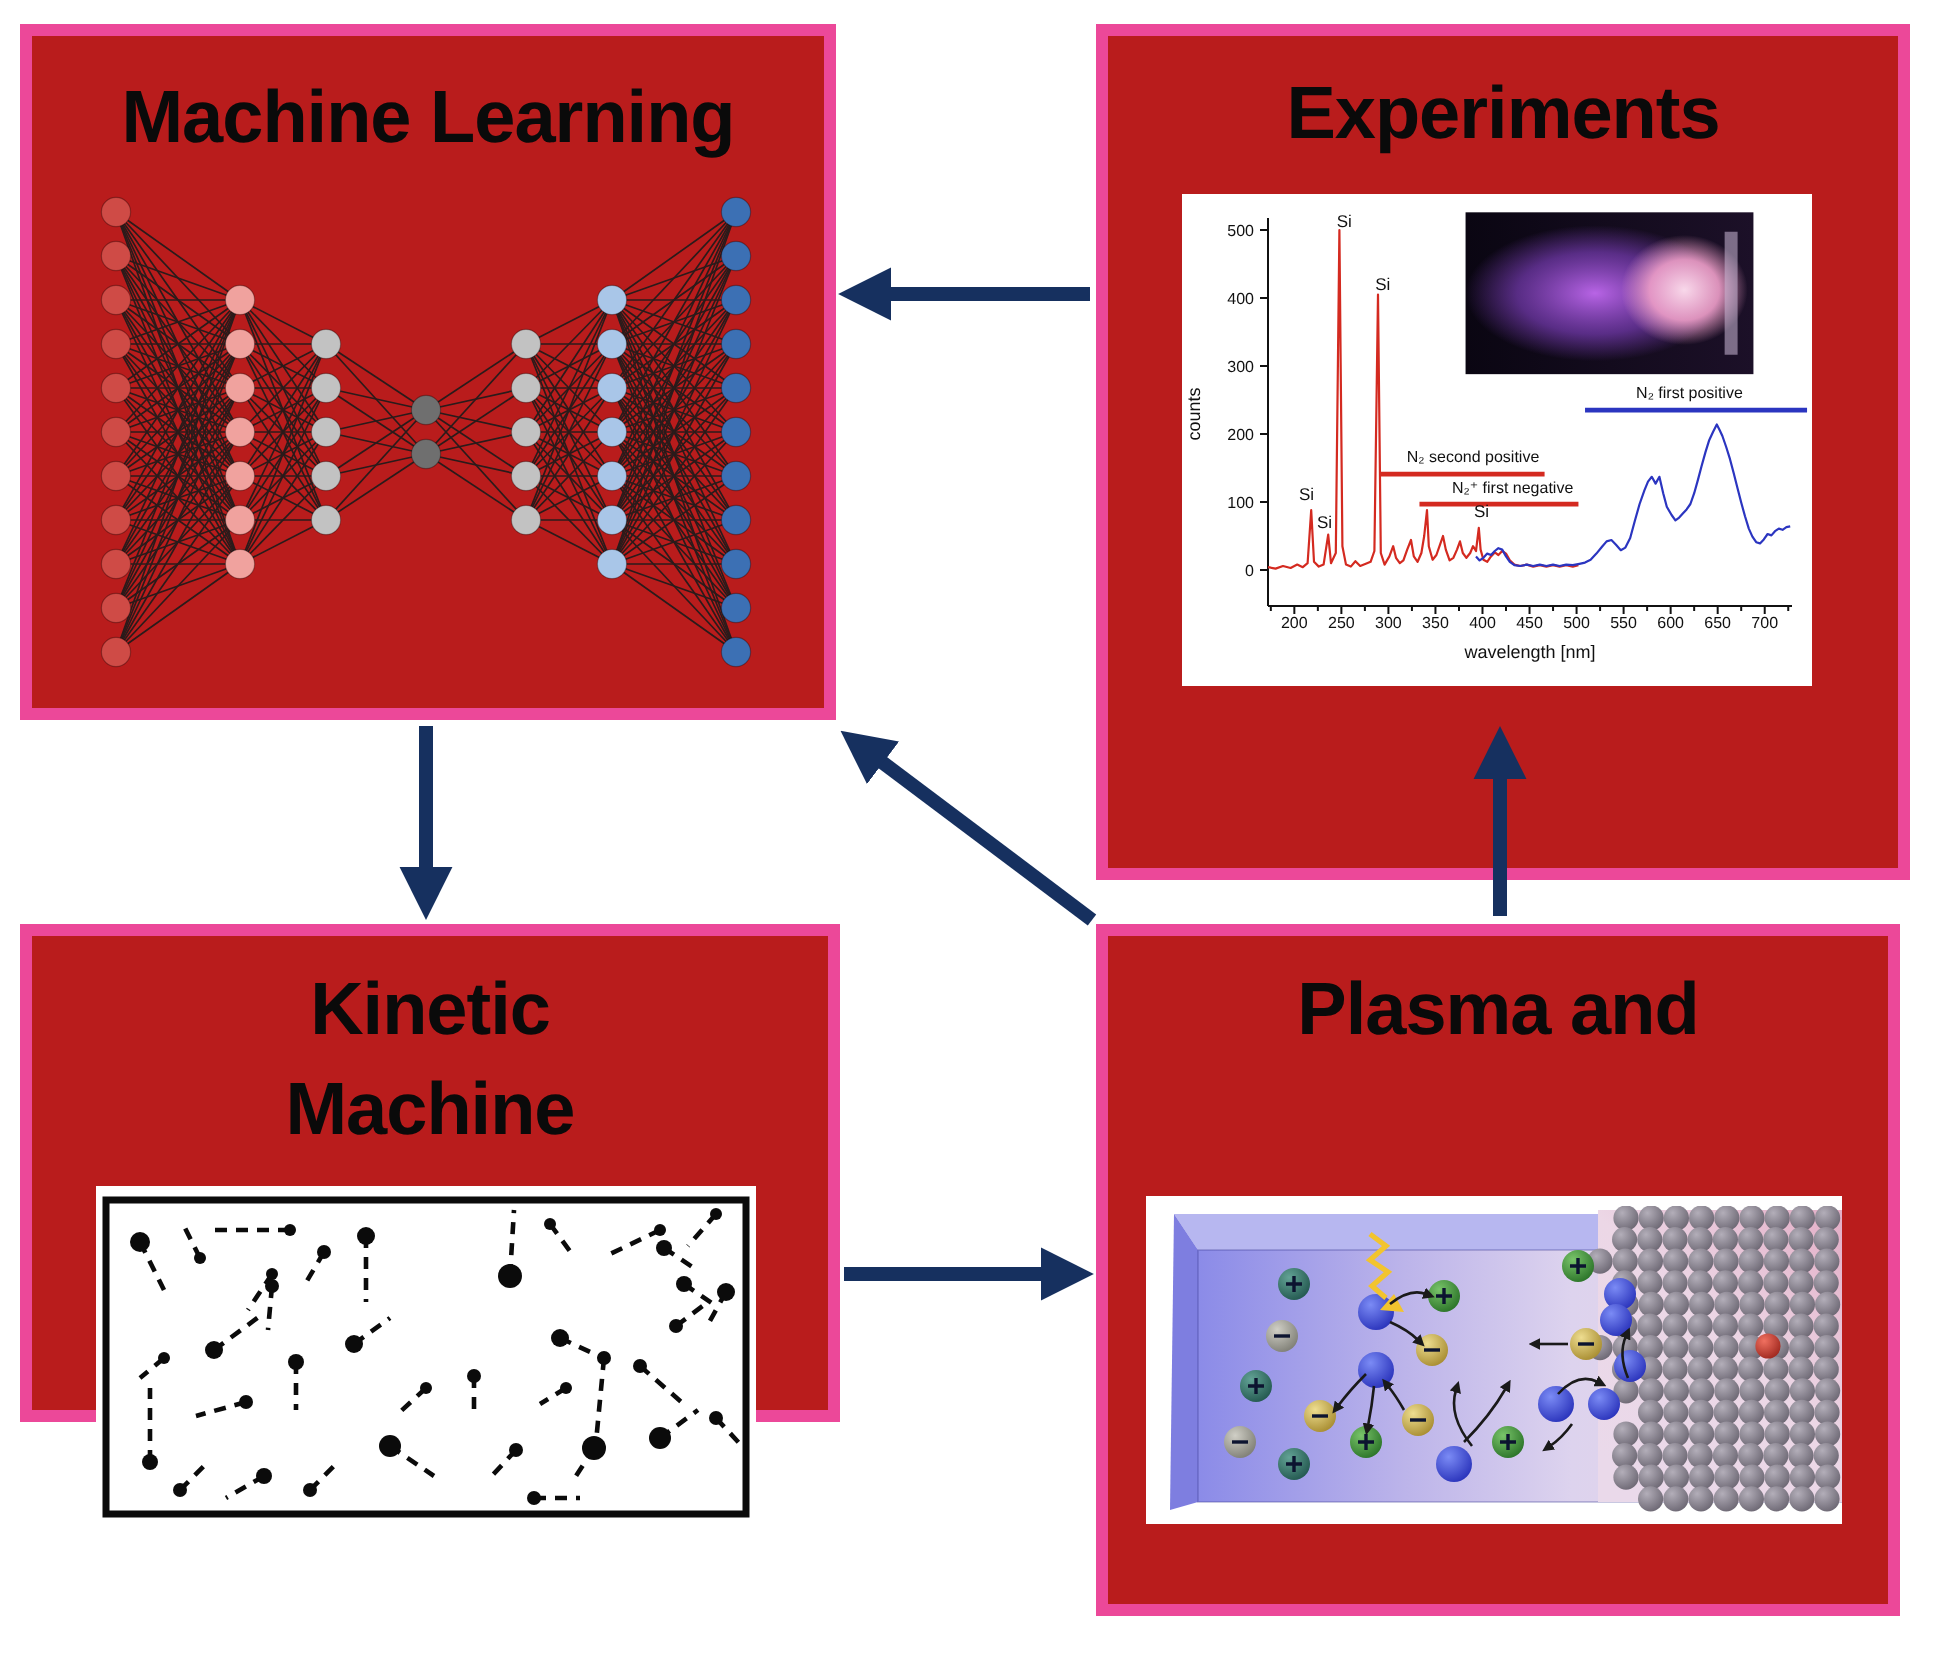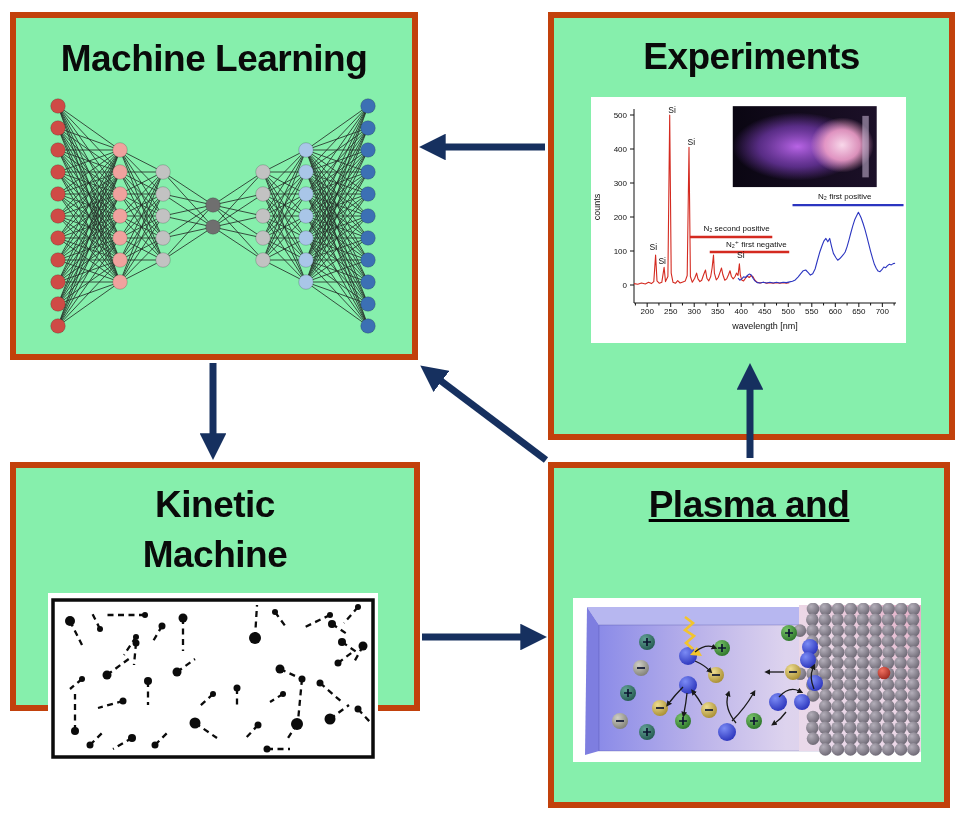--- a/index.html
+++ b/index.html
@@ -1,22 +1,22 @@
 <!DOCTYPE html>
 <html><head>
 <meta charset="utf-8">
 <style>
   html,body{margin:0;padding:0;background:#ffffff;}
   .canvas{position:relative;width:968px;height:828px;background:#ffffff;overflow:hidden;
           font-family:"Liberation Sans","DejaVu Sans",sans-serif;}
-  .box{position:absolute;background:#86efac;border:6px solid #c2410c;box-sizing:border-box;}
+  .box{position:absolute;background:#b91c1c;border:6px solid #ec4899;box-sizing:border-box;}
   #box-ml {left:10px;  top:12px;  width:408px; height:348px;}
   #box-exp{left:548px; top:12px;  width:407px; height:428px;}
   #box-kt {left:10px;  top:462px; width:410px; height:249px;}
-  #box-psm{left:548px; top:462px; width:402px; height:346px;text-decoration:underline;}
+  #box-psm{left:548px; top:462px; width:402px; height:346px;}
   .box h2{margin:0;text-align:center;font-weight:bold;font-size:37px;letter-spacing:-0.5px;
           color:#0a0a0a;line-height:46px;}
   #box-ml  h2{padding-top:18px;}
   #box-exp h2{padding-top:16px;}
   #box-kt  h2,#box-psm h2{padding-top:12px;line-height:50px;}
   .box h2 span{display:block;}
   .panel{position:absolute;background:#ffffff;}
   .exp-panel{left:37px;top:79px;width:315px;height:246px;}
   .kt-panel {left:32px;top:125px;width:330px;height:170px;}
   .psm-panel{left:19px;top:130px;width:348px;height:164px;}

